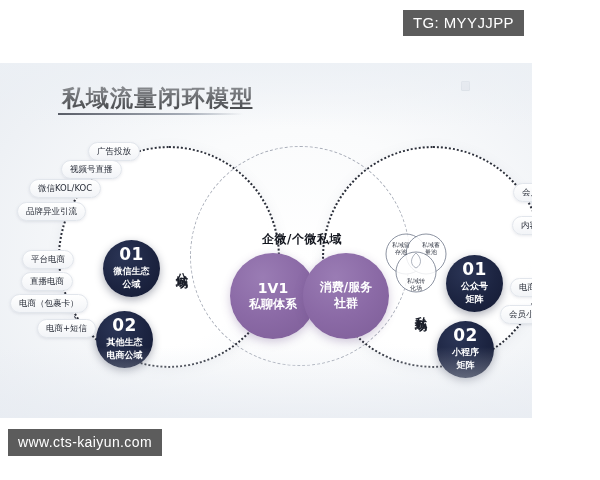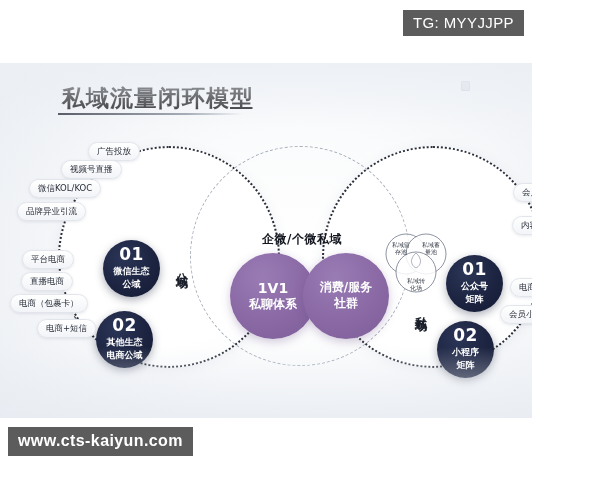--- a/index.html
+++ b/index.html
@@ -17,21 +17,21 @@
     position:absolute;
     background:#5c5c5c;
     color:#ffffff;
     font-size:15px;
     letter-spacing:.4px;
     padding:5px 10px 6px 10px;
     line-height:1;
     white-space:nowrap;
   }
   #wm-tg{right:8px;top:10px;}
-  #wm-url{left:8px;bottom:24px;font-size:16px;padding:6px 10px 7px 10px;font-weight:bold;}
+  #wm-url{left:8px;bottom:24px;font-size:14px;padding:6px 10px 7px 10px;}
 
   
   #slide{
     position:absolute;left:0;top:63px;width:600px;height:355px;
     background:
       radial-gradient(ellipse 70% 90% at 50% 55%, #ffffff 0%, #fafbfc 40%, #eef1f5 78%, #e8ecf1 100%);
   }
   #slide:after{
     content:"";position:absolute;inset:0;
     background:linear-gradient(180deg,rgba(236,240,245,.85) 0%,rgba(255,255,255,0) 18%,rgba(255,255,255,0) 80%,rgba(232,236,242,.8) 100%);

